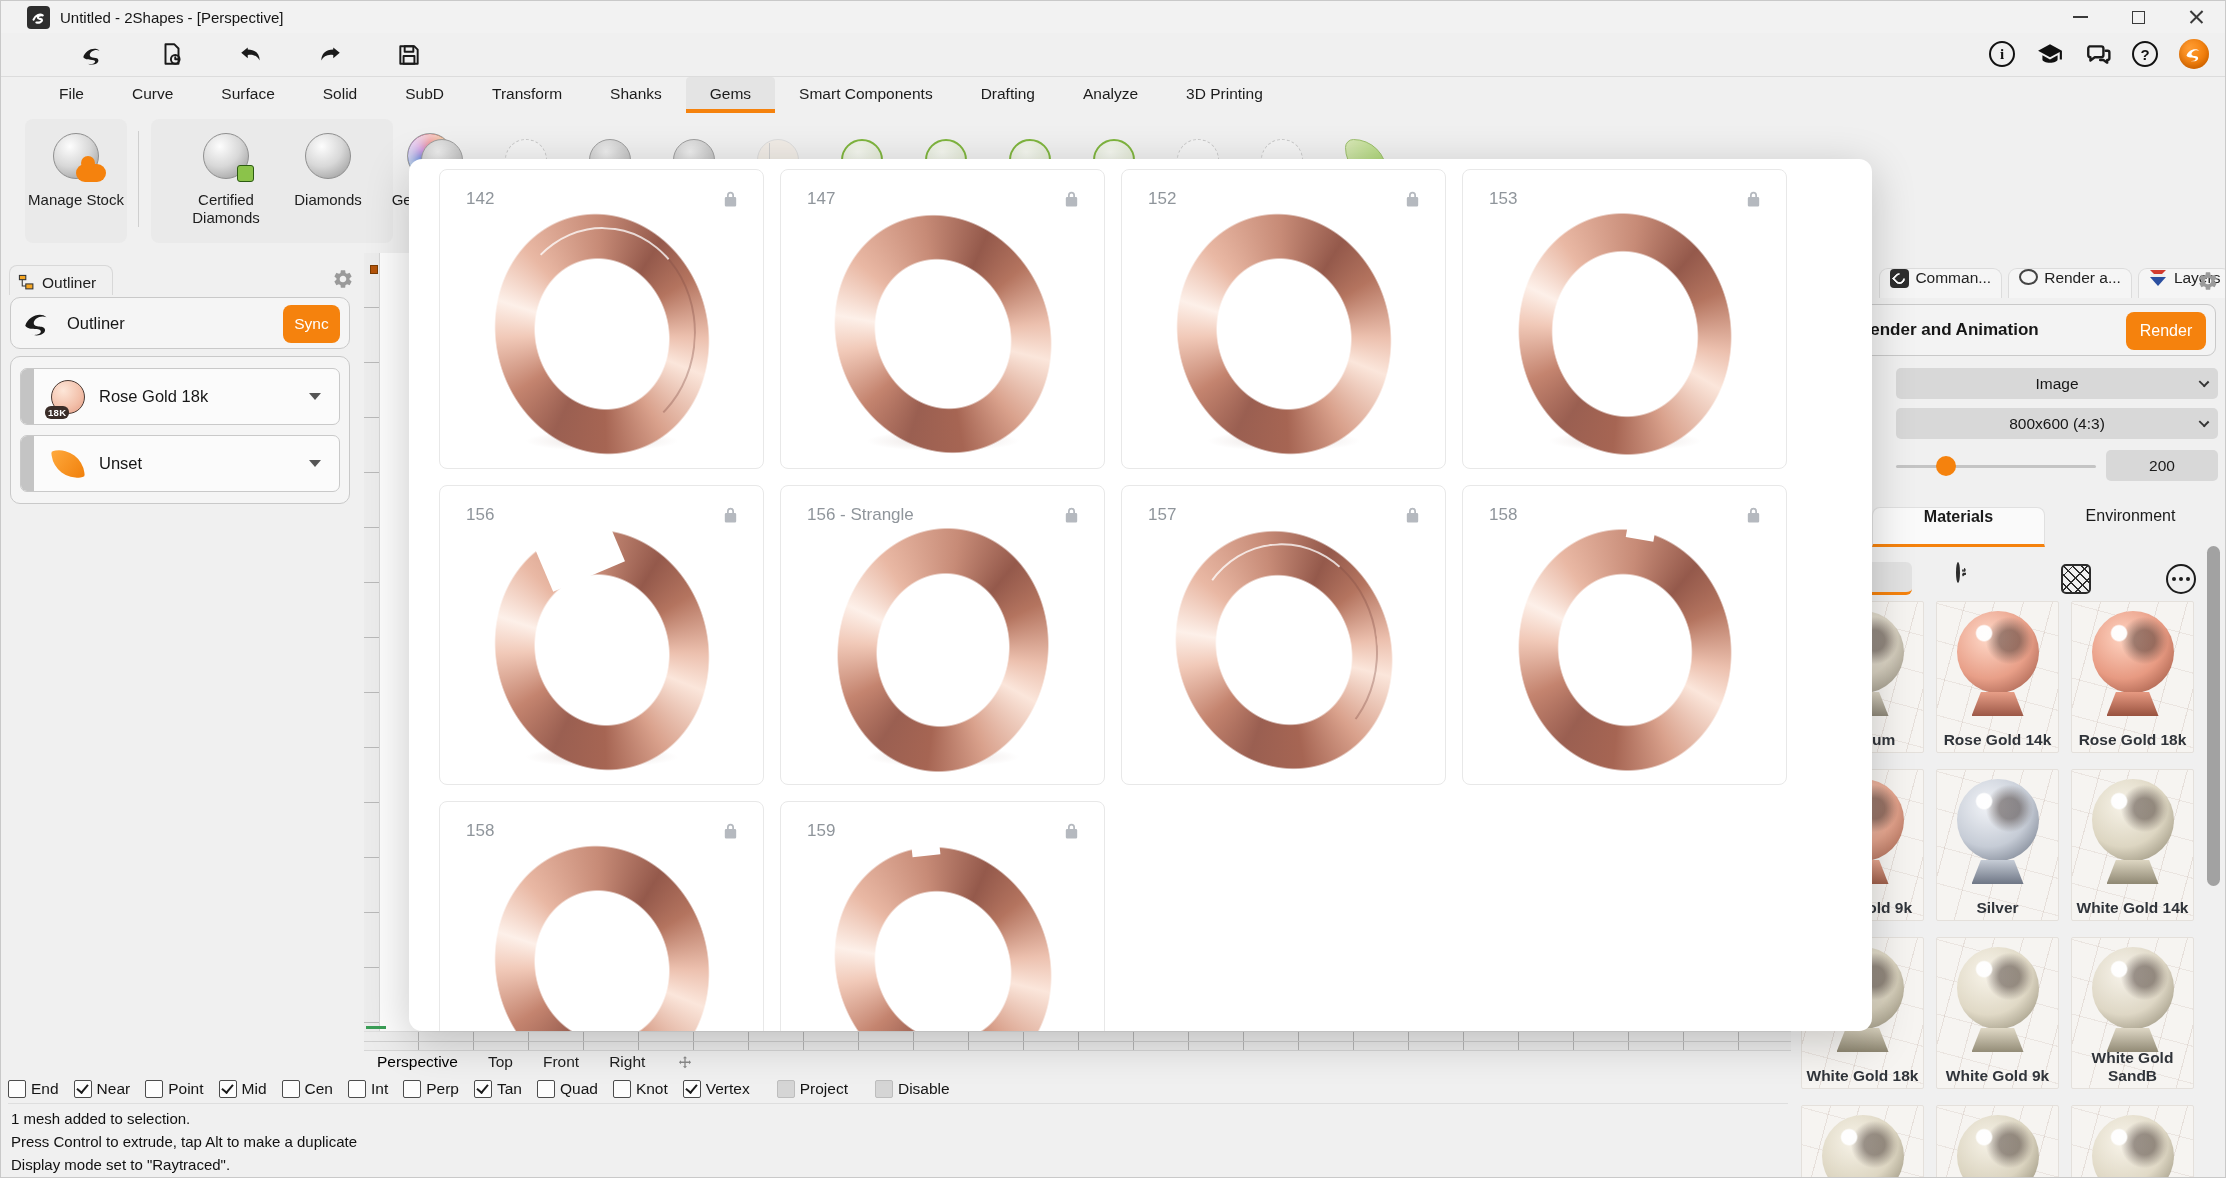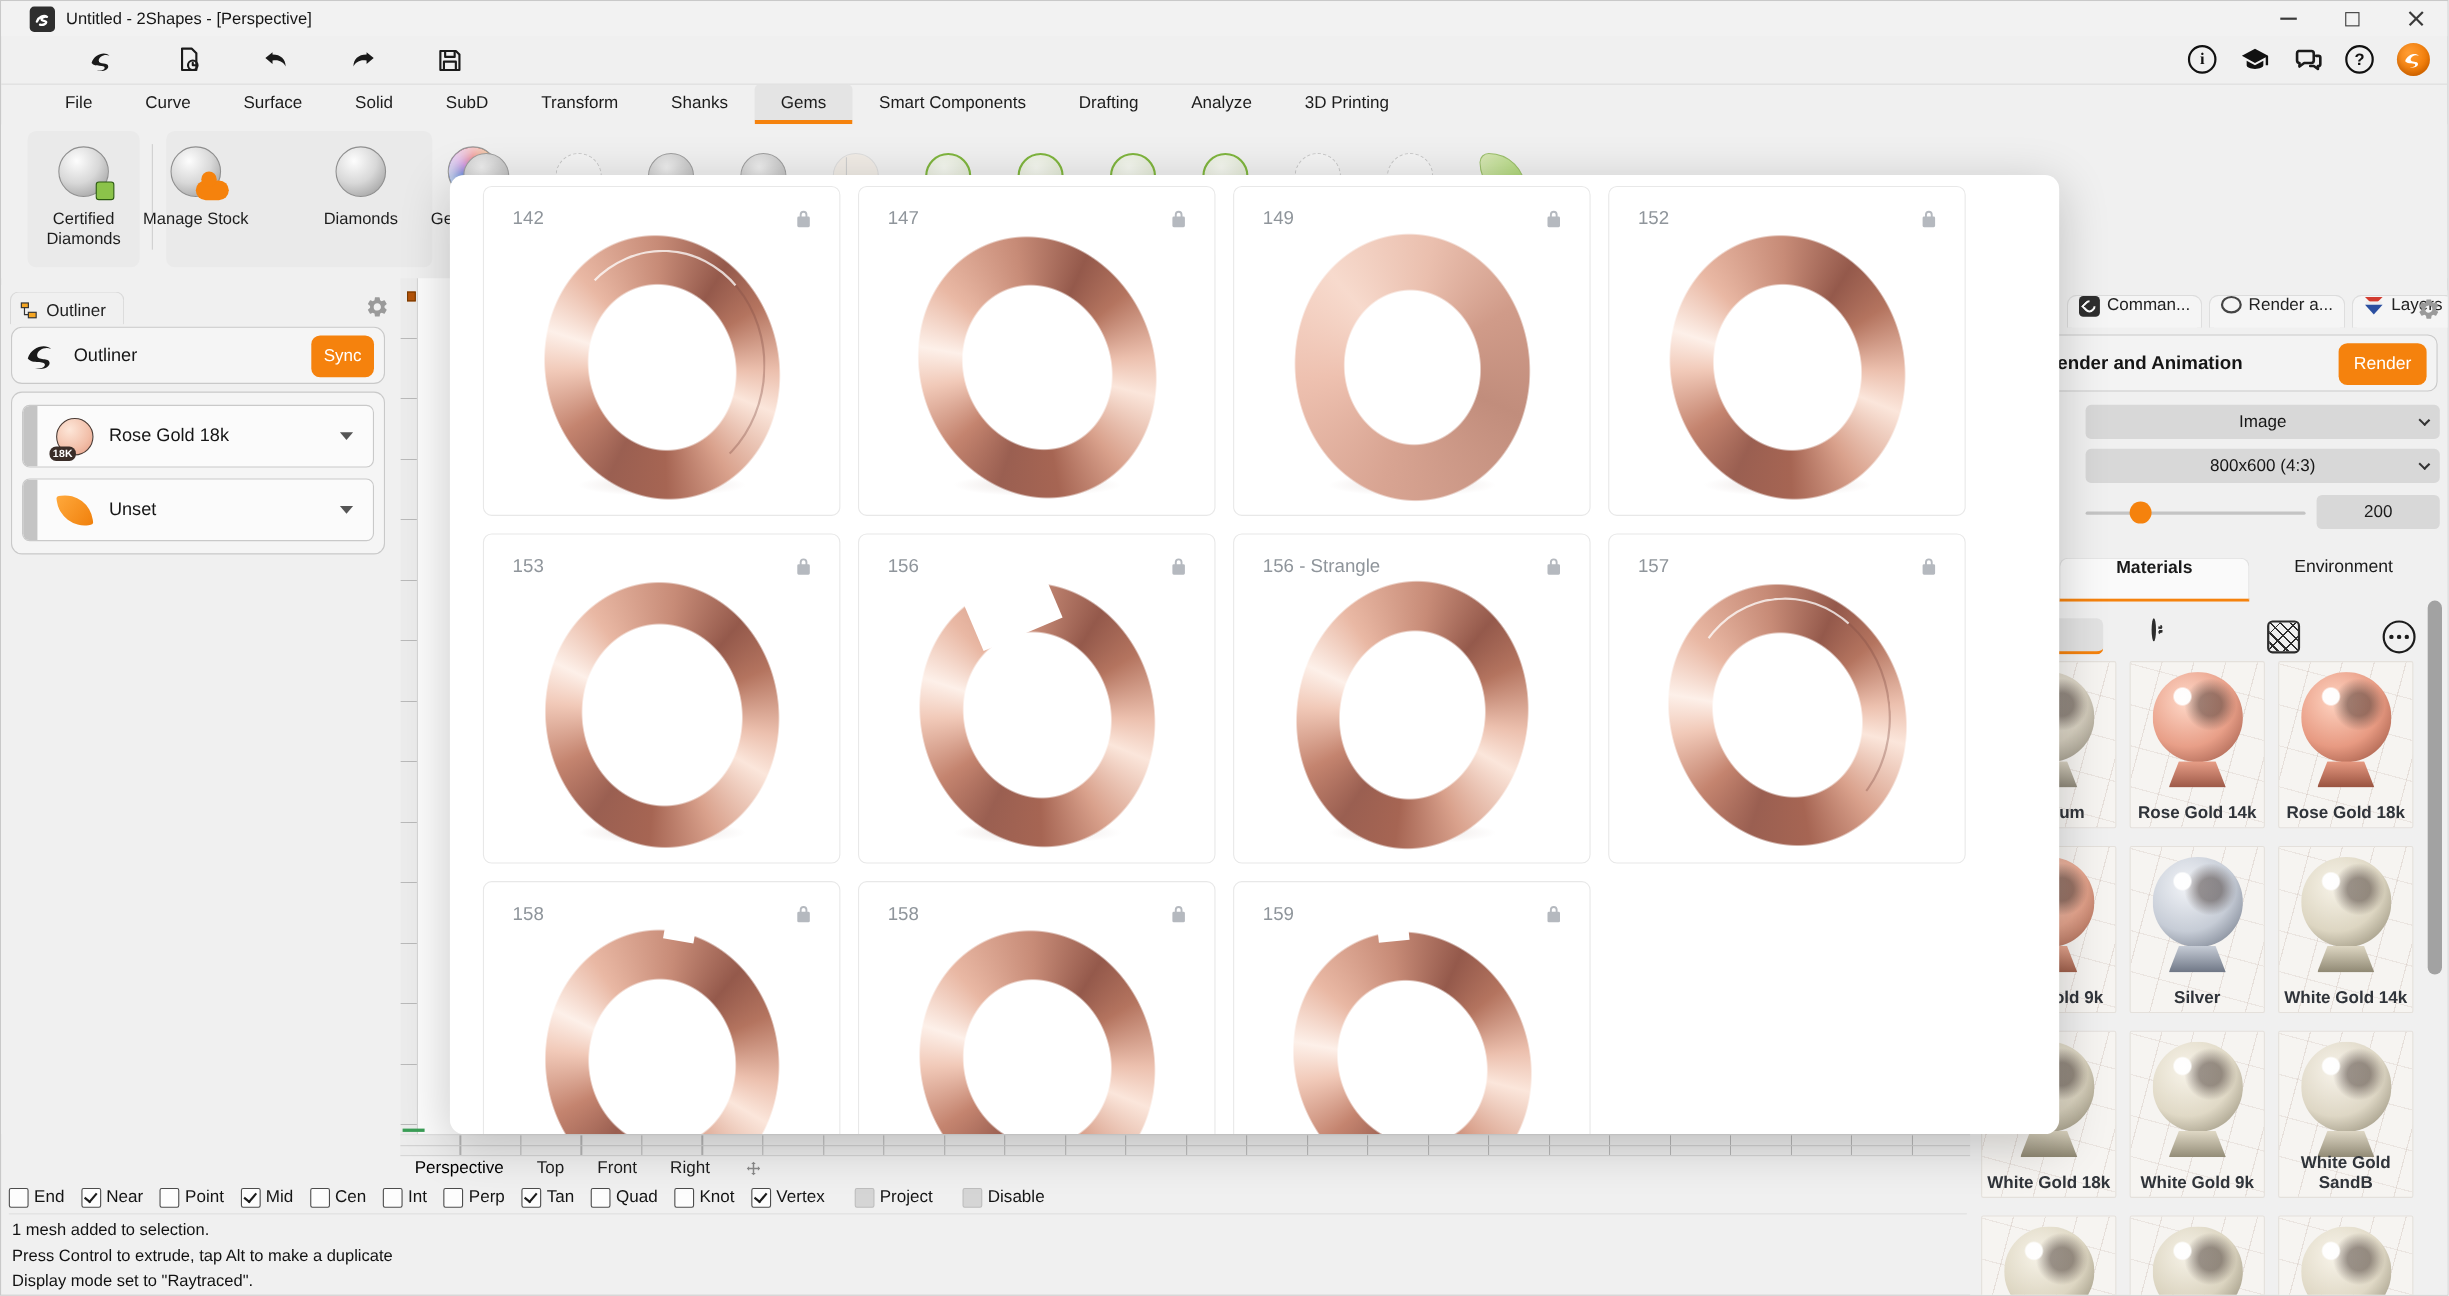--- a/index.html
+++ b/index.html
@@ -313,31 +313,31 @@
       <div class="mtab">
         <span>3D Printing</span>
       </div>
     </div>
 
   <div class="ribbon">
     <div class="rgroup rg1"></div>
     <div class="rgroup rg2"></div>
     <div class="rdivider"></div>
     <div class="ritems">
+      <div class="ritem first">
+        <span class="rball">
+            <span class="cloud"></span>
+          </span>
+        <span class="rlabel">Manage Stock</span>
+      </div>
       <div class="ritem">
         <span class="rball">
             <span class="cert"></span>
           </span>
         <span class="rlabel">Certified Diamonds</span>
-      </div>
-      <div class="ritem first">
-        <span class="rball">
-            <span class="cloud"></span>
-          </span>
-        <span class="rlabel">Manage Stock</span>
       </div>
       <div class="ritem">
         <span class="rball"></span>
         <span class="rlabel">Diamonds</span>
       </div>
       <div class="ritem">
         <span class="rball rainbow"></span>
         <span class="rlabel">Gemstones</span>
       </div>
     </div>
@@ -575,32 +575,20 @@
             <svg class="lock" viewBox="0 0 24 24">
               <path d="M17 9h-1V7a4 4 0 0 0-8 0v2H7a1.5 1.5 0 0 0-1.5 1.5v8A1.5 1.5 0 0 0 7 20h10a1.5 1.5 0 0 0 1.5-1.5v-8A1.5 1.5 0 0 0 17 9zm-7-2a2 2 0 0 1 4 0v2h-4V7z"></path>
             </svg>
           </div>
           <div class="ringbox">
             <span class="rshadow"></span>
             <span class="ring r2"></span>
           </div>
         </div>
 
-        <div class="card">
-          <div class="card-head">
-            <span class="card-num">149</span>
-            <svg class="lock" viewBox="0 0 24 24">
-              <path d="M17 9h-1V7a4 4 0 0 0-8 0v2H7a1.5 1.5 0 0 0-1.5 1.5v8A1.5 1.5 0 0 0 7 20h10a1.5 1.5 0 0 0 1.5-1.5v-8A1.5 1.5 0 0 0 17 9zm-7-2a2 2 0 0 1 4 0v2h-4V7z"></path>
-            </svg>
-          </div>
-          <div class="ringbox">
-            <span class="rshadow"></span>
-            <span class="ring r3 flat"></span>
-          </div>
-        </div>
 
         <div class="card">
           <div class="card-head">
             <span class="card-num">152</span>
             <svg class="lock" viewBox="0 0 24 24">
               <path d="M17 9h-1V7a4 4 0 0 0-8 0v2H7a1.5 1.5 0 0 0-1.5 1.5v8A1.5 1.5 0 0 0 7 20h10a1.5 1.5 0 0 0 1.5-1.5v-8A1.5 1.5 0 0 0 17 9zm-7-2a2 2 0 0 1 4 0v2h-4V7z"></path>
             </svg>
           </div>
           <div class="ringbox">
             <span class="rshadow"></span>

